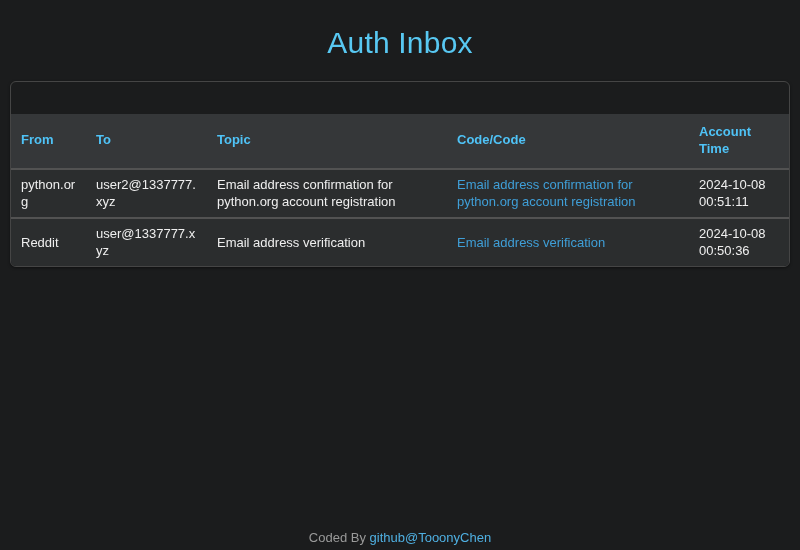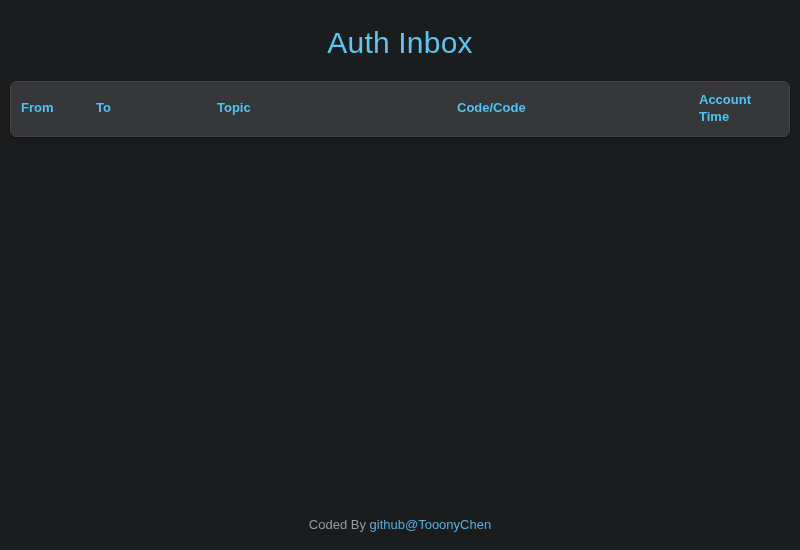--- a/index.html
+++ b/index.html
@@ -38,20 +38,21 @@
     border-radius: 6px;
     overflow: hidden;
     border: 1px solid #454545;
     box-shadow: 0 1px 3px rgba(0,0,0,0.45);
   }
   table.inbox-table {
     width: 100%;
     border-collapse: collapse;
     table-layout: fixed;
     font-size: 13px;
+    margin-top: 32px;
   }
   table.inbox-table th {
     background: var(--header-bg);
     color: var(--table-header-text);
     font-weight: bold;
     text-align: left;
     padding: 10px 10px;
     line-height: 1.3;
   }
   table.inbox-table td {
@@ -70,21 +71,21 @@
   col.c-code { width: 242px; }
   col.c-time { width: auto; }
   a.cell-link {
     color: var(--link);
     text-decoration: none;
     cursor: pointer;
   }
   .page-footer {
     margin-top: auto;
     text-align: center;
-    padding-bottom: 18px;
+    padding-bottom: 5px;
     font-size: 13px;
     color: var(--footer-text);
   }
   .page-footer a.footer-link {
     color: var(--footer-link);
     text-decoration: none;
     cursor: pointer;
   }
 </style>
 </head>
@@ -104,20 +105,38 @@
     <thead>
       <tr>
         <th>From</th>
         <th>To</th>
         <th>Topic</th>
         <th>Code/Code</th>
         <th>Account Time</th>
       </tr>
     </thead>
     <tbody>
+      <tr>
+        <td>python.org</td>
+        <td>user2@1337777.xyz</td>
+        <td>Email address confirmation for python.org account registration</td>
+        <td>
+          <a class="cell-link">Email address confirmation for python.org account registration</a>
+        </td>
+        <td>2024-10-08 00:51:11</td>
+      </tr>
+      <tr>
+        <td>Reddit</td>
+        <td>user@1337777.xyz</td>
+        <td>Email address verification</td>
+        <td>
+          <a class="cell-link">Email address verification</a>
+        </td>
+        <td>2024-10-08 00:50:36</td>
+      </tr>
     </tbody>
   </table>
 </div>
 
 <footer class="page-footer">
   <span>Coded By</span>
   <a class="footer-link">github@TooonyChen</a>
 </footer>
 
 </body></html>

